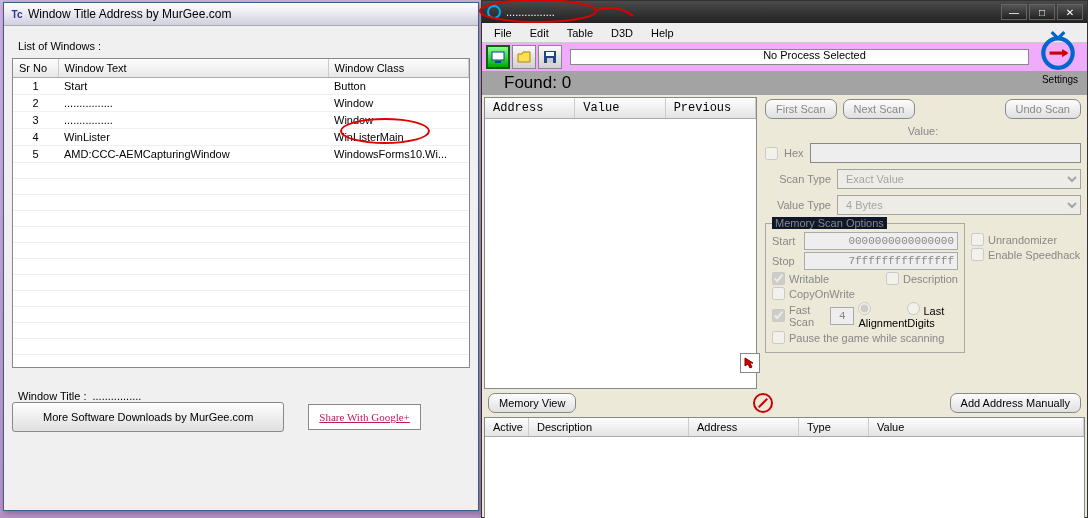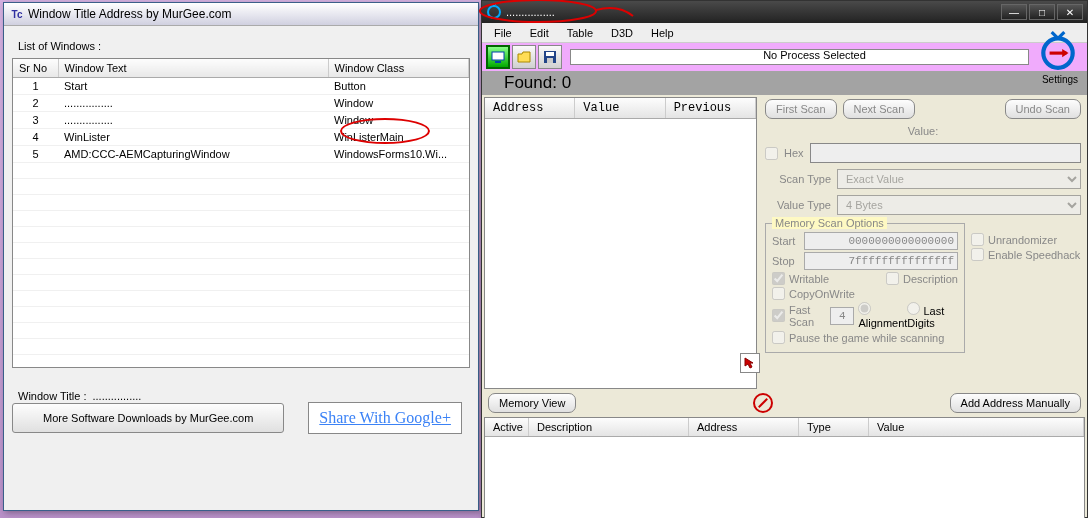--- a/index.html
+++ b/index.html
@@ -16,21 +16,21 @@
   .grid{border:1px solid #888;background:#fff;height:310px;overflow:auto}
   .grid table{width:100%;border-collapse:collapse}
   .grid th{background:linear-gradient(180deg,#fdfdfd,#e8e8e8);border-right:1px solid #ccc;border-bottom:1px solid #aaa;text-align:left;padding:3px 6px;font-weight:normal;font-size:11px}
   .grid td{padding:2px 6px;border-bottom:1px solid #f0f0f0;height:16px;font-size:11px}
   .grid td:first-child{text-align:center;width:45px}
   .wtitle-row{margin-top:22px;display:flex;align-items:center;padding-left:6px}
   .wtitle-row input{margin-left:6px;width:120px;border:none;background:transparent;font-size:11px}
   .btn{background:linear-gradient(180deg,#fdfdfd,#e0e0e0);border:1px solid #888;border-radius:3px;padding:5px 10px;font-size:11px;cursor:pointer}
   .bottom-row{display:flex;gap:24px;align-items:center}
   .bigbtn{padding:8px 30px}
-  .link{color:#3b82f6;text-decoration:underline;font-family:'Times New Roman',serif;font-size:16px}
+  .link{color:#be185d;text-decoration:underline;font-family:'Times New Roman',serif;font-size:11px}
   .link-box{border:1px solid #888;padding:6px 10px;background:#fff}
   
   .win-r{left:481px;top:0;width:607px;height:518px;border:1px solid #333;background:#ece9d8}
   .tb-r{height:22px;background:linear-gradient(180deg,#4a4a4a 0%,#222 100%);display:flex;align-items:center;justify-content:space-between;padding:0 4px}
   .tb-r-left{display:flex;align-items:center}
   .tb-r-title{color:#fff;font-size:11px;margin-left:4px}
   .winbtns{display:flex;gap:2px}
   .wbtn{width:26px;height:16px;background:linear-gradient(180deg,#555,#222);border:1px solid #666;display:flex;align-items:center;justify-content:center;color:#fff;font-size:10px;cursor:pointer}
   .menubar{height:20px;background:#eee;display:flex;align-items:center;padding:0 4px;gap:2px;border-bottom:1px solid #ccc}
   .menuitem{padding:8px 8px;font-size:11px;cursor:pointer}
@@ -46,21 +46,21 @@
   .addr-hdr{display:flex;background:linear-gradient(180deg,#fdfdfd,#e4e4e4);border-bottom:1px solid #aaa}
   .addr-hdr div{flex:1;padding:3px 8px;font-family:'Courier New',monospace;font-size:12px;border-right:1px solid #ccc}
   .scan-panel{flex:1;padding:4px 6px}
   .scan-row{display:flex;gap:6px;margin-bottom:6px;align-items:center}
   .sbtn{background:linear-gradient(180deg,#fdfdfd,#e0e0e0);border:1px solid #888;border-radius:7px;padding:3px 10px;font-size:11px;cursor:pointer}
   .sbtn[disabled]{color:#888}
   .sel{flex:1;border:1px solid #888;background:#fff;padding:2px 4px;font-size:11px;height:20px}
   .sel[disabled]{background:#eee;color:#888}
   .slbl{color:#888;font-size:11px;width:66px;text-align:right}
   .fieldset{border:1px solid #aaa;padding:6px;margin-top:2px;position:relative}
-  .fieldset-title{position:absolute;top:-7px;left:6px;background:#fef9c3;padding:0 3px;font-size:11px;color:#888}
+  .fieldset-title{position:absolute;top:-7px;left:6px;background:#0f172a;padding:0 3px;font-size:11px;color:#888}
   .mem-row{display:flex;align-items:center;gap:4px;margin:2px 0}
   .mem-row .ml{width:28px;font-size:11px;color:#888}
   .mem-row input[type=text]{flex:1;border:1px solid #aaa;padding:2px 3px;font-family:'Courier New',monospace;font-size:11px;text-align:right;background:#eee;color:#888}
   .chk{width:13px;height:13px}
   .chklbl{font-size:11px;color:#888}
   input.chk[disabled]+.chklbl{color:#888}
   .bottom-area{display:flex;align-items:center;gap:6px;padding:2px 6px}
   .addr-table{margin:2px;border:1px solid #888;background:#fff;height:106px}
   .addr-table-hdr{display:flex;background:linear-gradient(180deg,#fdfdfd,#e4e4e4);border-bottom:1px solid #aaa}
   .addr-table-hdr div{padding:3px 8px;font-size:11px;border-right:1px solid #ccc}

